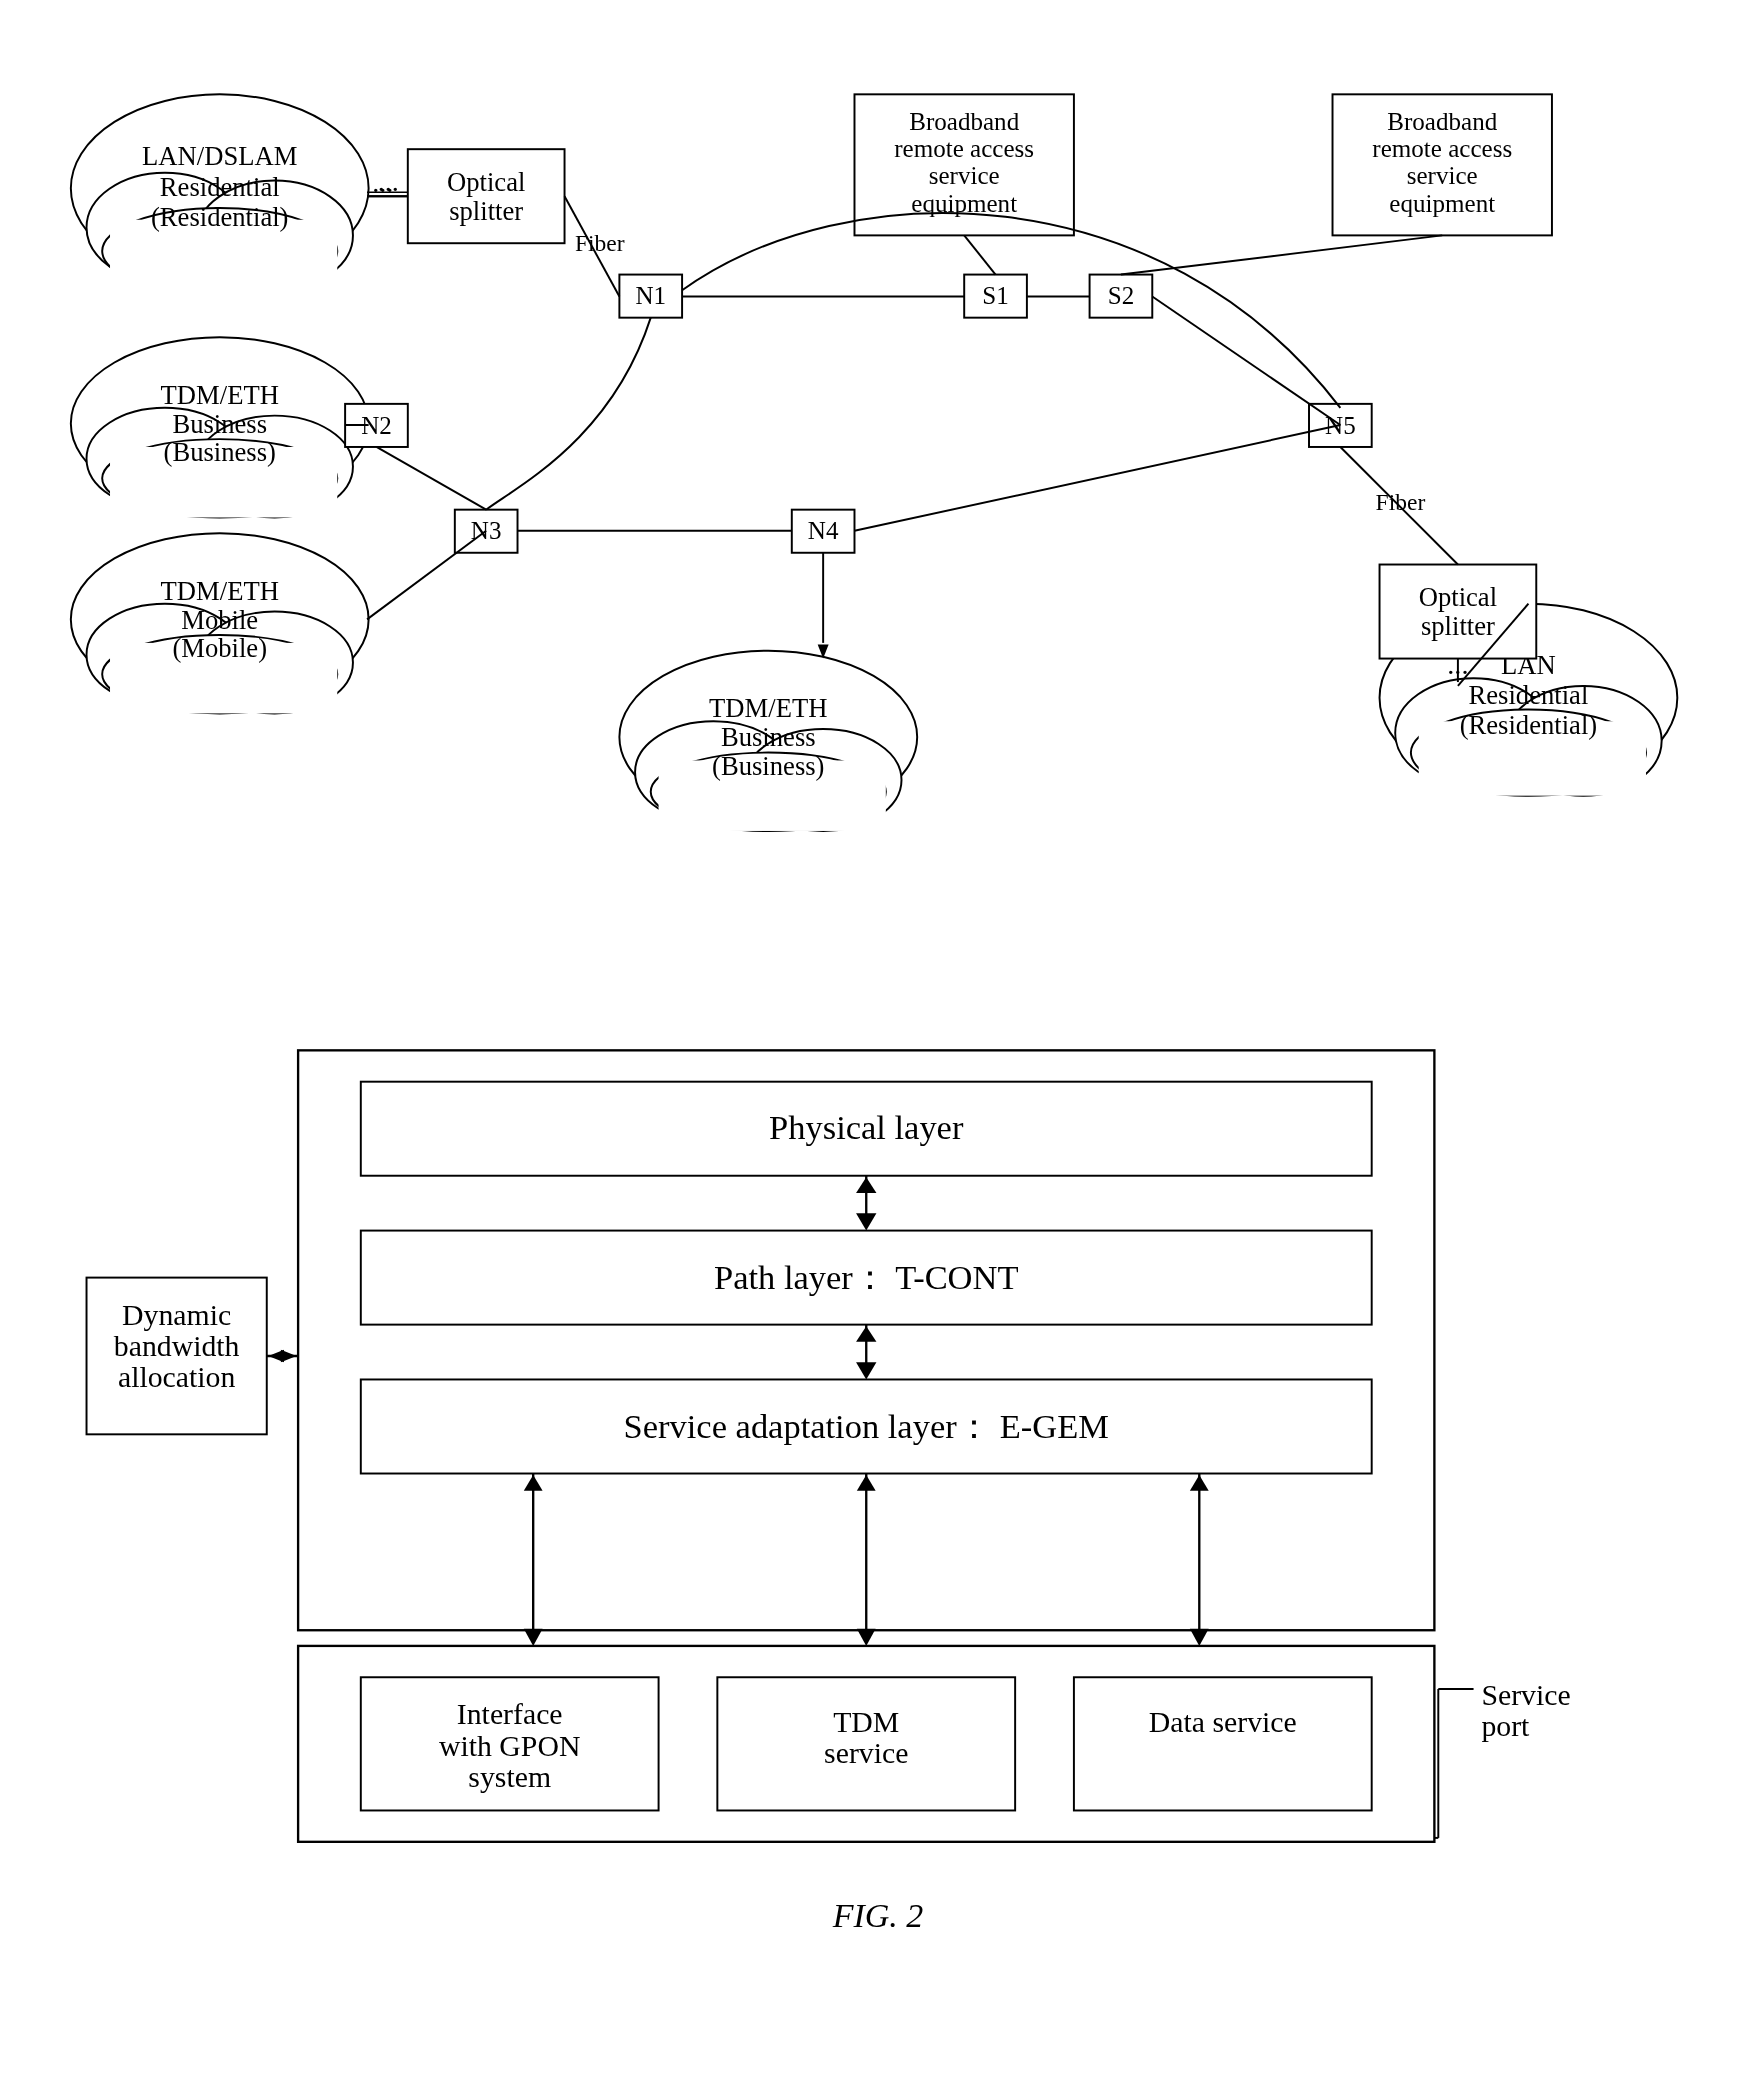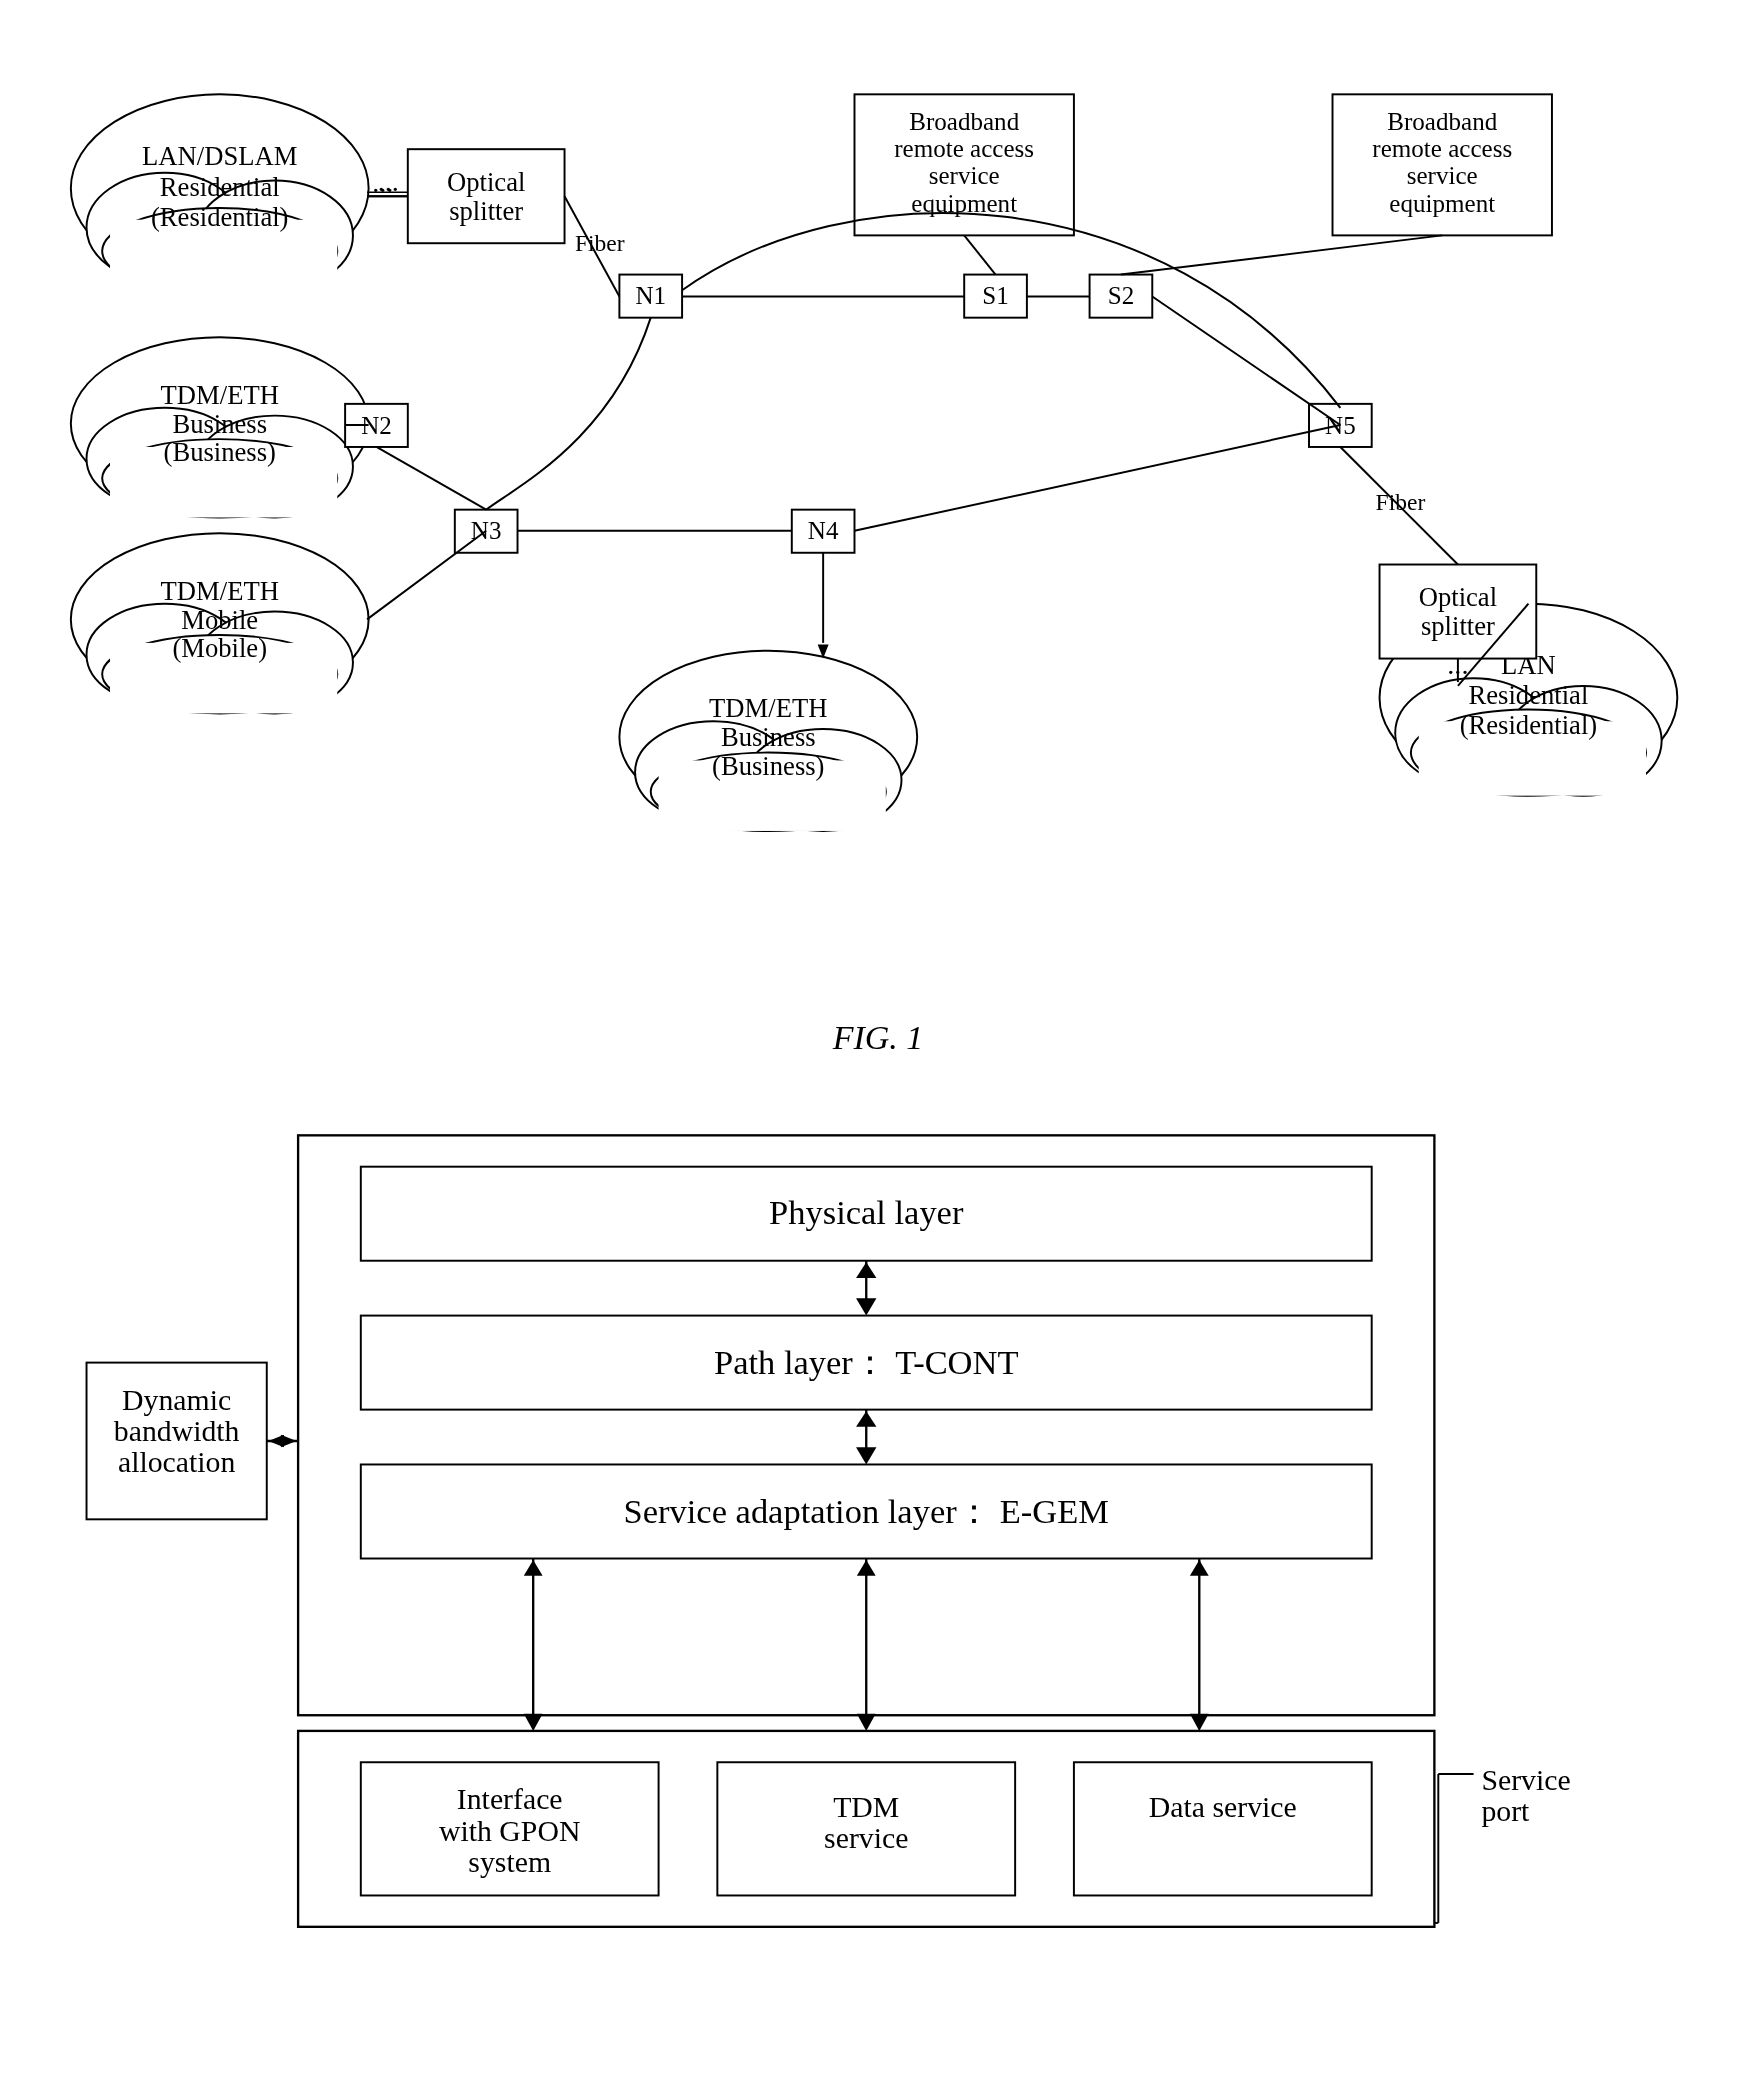--- a/index.html
+++ b/index.html
@@ -187,21 +187,20 @@
 
       <path d="M790,310 C1000,160 1400,160 1630,460" fill="none" stroke="black" stroke-width="2.5"></path>
 
       <line x1="388" y1="190" x2="440" y2="190" stroke="black" stroke-width="2.5"></line>
 
       <text x="415" y="183" font-size="36" text-anchor="middle">...</text>
 
     </svg>
   </div>
 
-  <div class="fig-label">FIG. 1</div>
 
   <div class="fig2-inner">
     <svg width="1630" height="862" viewBox="0 0 2080 1100" xmlns="http://www.w3.org/2000/svg" style="font-family:'Times New Roman',serif;">
 
       <rect x="300" y="40" width="1450" height="740" fill="white" stroke="black" stroke-width="3"></rect>
 
       <rect x="380" y="80" width="1290" height="120" fill="white" stroke="black" stroke-width="2.5"></rect>
       <text x="1025" y="153" text-anchor="middle" font-size="44">Physical layer</text>
 
       <line x1="1025" y1="200" x2="1025" y2="255" stroke="black" stroke-width="3"></line>
@@ -258,15 +257,16 @@
       <text x="1810" y="875" text-anchor="start" font-size="38">Service</text>
       <text x="1810" y="915" text-anchor="start" font-size="38">port</text>
 
       <line x1="1800" y1="855" x2="1755" y2="855" stroke="black" stroke-width="2.5"></line>
       <line x1="1755" y1="855" x2="1755" y2="1045" stroke="black" stroke-width="2.5"></line>
       <line x1="1750" y1="1045" x2="1755" y2="1045" stroke="black" stroke-width="2.5"></line>
 
     </svg>
   </div>
 
+  <div class="fig-label">FIG. 2</div>
 
 </div>
 
 
 </body></html>

